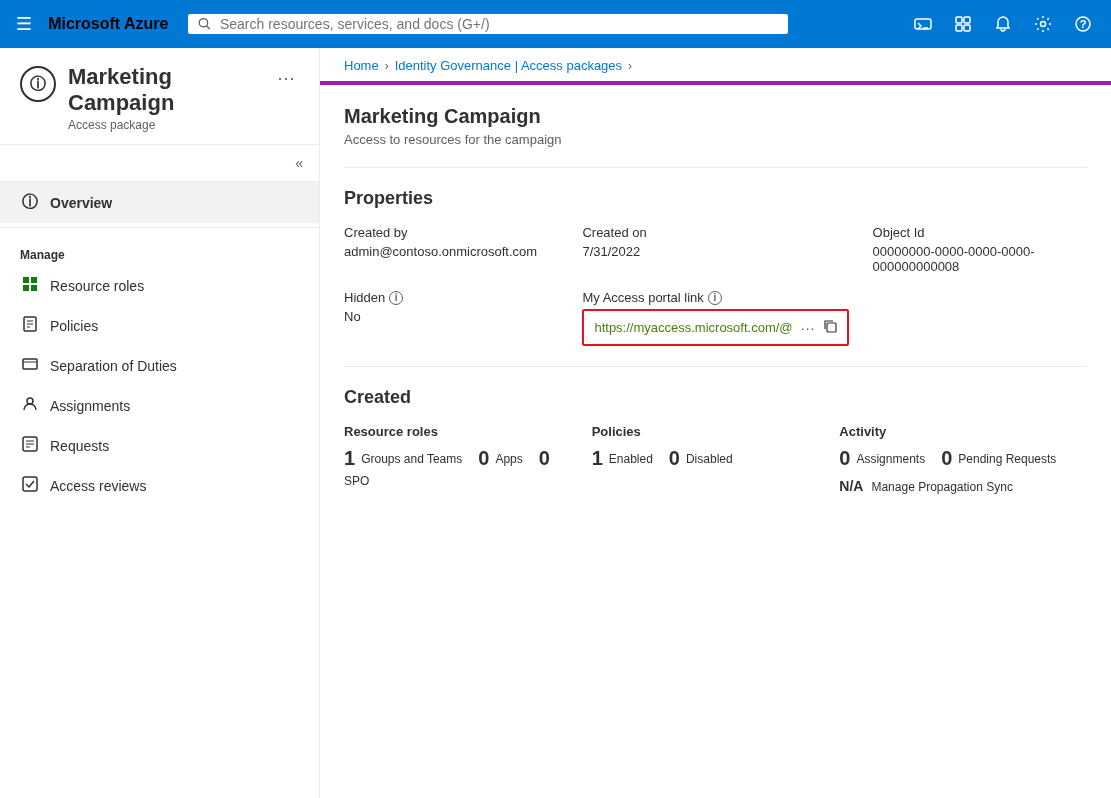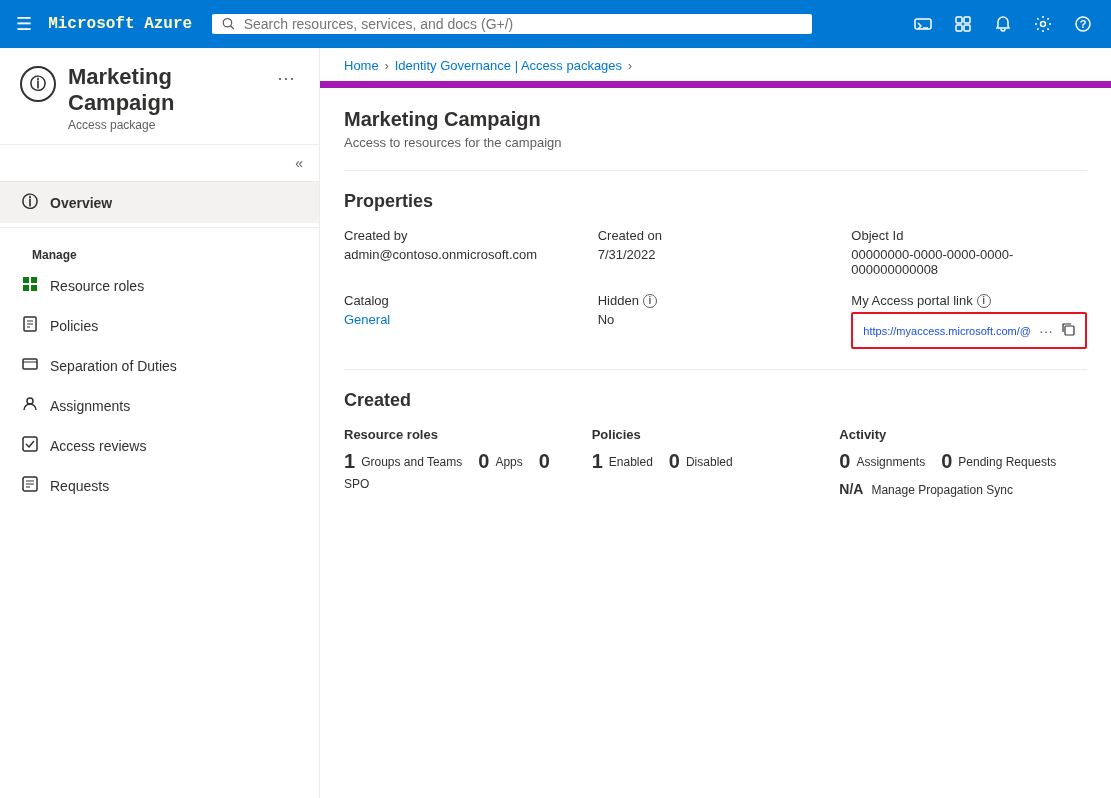--- a/index.html
+++ b/index.html
@@ -9,21 +9,21 @@
     .topbar {
       background: #0078d4;
       height: 48px;
       display: flex;
       align-items: center;
       padding: 0 12px;
       gap: 12px;
       color: white;
     }
     .topbar-hamburger { font-size: 18px; cursor: pointer; color: white; padding: 4px; }
-    .topbar-title { font-size: 16px; font-weight: 600; color: #fef9c3; margin-right: 8px; font-family: Liberation Mono, monospace; }
+    .topbar-title { font-size: 16px; font-weight: 600; color: #000000; margin-right: 8px; }
     .topbar-search {
       flex: 1;
       max-width: 600px;
       background: white;
       border-radius: 2px;
       display: flex;
       align-items: center;
       padding: 0 10px;
       height: 20px;
       gap: 8px;
@@ -96,42 +96,42 @@
       cursor: pointer;
       color: #323130;
       font-size: 14px;
     }
     .nav-item.active { background: #f3f2f1; font-weight: 600; }
     .nav-item .nav-icon { font-size: 16px; color: #323130; width: 20px; text-align: center; }
     .nav-section-label {
       font-size: 12px;
       font-weight: 600;
       color: #323130;
-      padding: 16px 20px 4px 32px;
+      padding: 16px 20px 4px 20px;
       text-transform: none;
     }
     .nav-divider { height: 1px; background: #edebe9; margin: 4px 0; }
 
     
     .content {
       flex: 1;
       background: white;
       overflow-y: auto;
       padding: 0;
     }
 
     
     .breadcrumb {
       display: flex;
       align-items: center;
       gap: 6px;
       padding: 10px 24px 8px 24px;
       font-size: 13px;
       color: #0078d4;
-      border-bottom: 7px solid #a21caf;
+      border-bottom: 4px solid #a21caf;
       background: white;
     }
     .breadcrumb a { color: #0078d4; text-decoration: none; cursor: pointer; }
     .breadcrumb .sep { color: #605e5c; font-size: 12px; }
 
     
     .content-inner { padding: 0 24px 24px 24px; }
 
     
     .toolbar {
@@ -177,21 +177,21 @@
     .portal-link-box {
       border: 2px solid #e81123;
       border-radius: 2px;
       padding: 8px 10px;
       display: flex;
       align-items: center;
       gap: 8px;
       background: white;
       margin-top: 4px;
     }
-    .portal-link-text { font-size: 11px; color: #1d4ed8; flex: 1; white-space: nowrap; overflow: hidden; text-overflow: ellipsis; }
+    .portal-link-text { font-size: 13px; color: #4d7c0f; flex: 1; white-space: nowrap; overflow: hidden; text-overflow: ellipsis; }
     .portal-link-ellipsis { color: #605e5c; cursor: pointer; font-size: 14px; }
     .portal-link-copy { color: #323130; cursor: pointer; font-size: 14px; }
 
     .prop-label-with-info { display: flex; align-items: center; gap: 4px; }
     .info-icon { display: inline-flex; align-items: center; justify-content: center; width: 14px; height: 14px; border: 1px solid #605e5c; border-radius: 50%; font-size: 10px; color: #605e5c; font-weight: 600; cursor: pointer; }
 
     
     .contents-title { font-size: 18px; font-weight: 600; margin-bottom: 16px; color: #323130; }
     .contents-grid { display: grid; grid-template-columns: 1fr 1fr 1fr; gap: 0; }
     .contents-col-label { font-size: 13px; font-weight: 600; color: #323130; margin-bottom: 8px; }
@@ -319,36 +319,36 @@
             <path d="M2 14c0-3.314 2.686-6 6-6s6 2.686 6 6" stroke="#323130" stroke-width="1.5"></path>
           </svg>
       </span>
       <span>Assignments</span>
     </div>
 
     <div class="nav-item">
       <span class="nav-icon">
         <svg width="16" height="16" viewBox="0 0 16 16" fill="none">
             <rect x="1" y="1" width="14" height="14" rx="2" stroke="#323130" stroke-width="1.5"></rect>
-            <polyline points="4,8 7,11 12,5" stroke="#323130" stroke-width="1.5" fill="none"></polyline>
-          </svg>
-      </span>
-      <span>Access reviews</span>
-    </div>
-
-    <div class="nav-item">
-      <span class="nav-icon">
-        <svg width="16" height="16" viewBox="0 0 16 16" fill="none">
-            <rect x="1" y="1" width="14" height="14" rx="2" stroke="#323130" stroke-width="1.5"></rect>
             <line x1="4" y1="5" x2="12" y2="5" stroke="#323130" stroke-width="1"></line>
             <line x1="4" y1="8" x2="12" y2="8" stroke="#323130" stroke-width="1"></line>
             <line x1="4" y1="11" x2="8" y2="11" stroke="#323130" stroke-width="1"></line>
           </svg>
       </span>
       <span>Requests</span>
+    </div>
+
+    <div class="nav-item">
+      <span class="nav-icon">
+        <svg width="16" height="16" viewBox="0 0 16 16" fill="none">
+            <rect x="1" y="1" width="14" height="14" rx="2" stroke="#323130" stroke-width="1.5"></rect>
+            <polyline points="4,8 7,11 12,5" stroke="#323130" stroke-width="1.5" fill="none"></polyline>
+          </svg>
+      </span>
+      <span>Access reviews</span>
     </div>
   </div>
 
   <div class="content">
 
     <div class="breadcrumb">
       <a>Home</a>
       <span class="sep">›</span>
       <a>Identity Governance | Access packages</a>
       <span class="sep">›</span>
@@ -371,24 +371,20 @@
         </div>
         <div>
           <div class="prop-label">Created on</div>
           <div class="prop-value">7/31/2022</div>
         </div>
         <div>
           <div class="prop-label">Object Id</div>
           <div class="prop-value">00000000-0000-0000-0000-000000000008</div>
         </div>
 
-        <div>
-          <div class="prop-label">Catalog</div>
-          <div class="prop-value link">General</div>
-        </div>
         <div>
           <div class="prop-label">
             <span class="prop-label-with-info">
               <span>Hidden</span>
               <span class="info-icon">i</span>
             </span>
           </div>
           <div class="prop-value">No</div>
         </div>
         <div>

